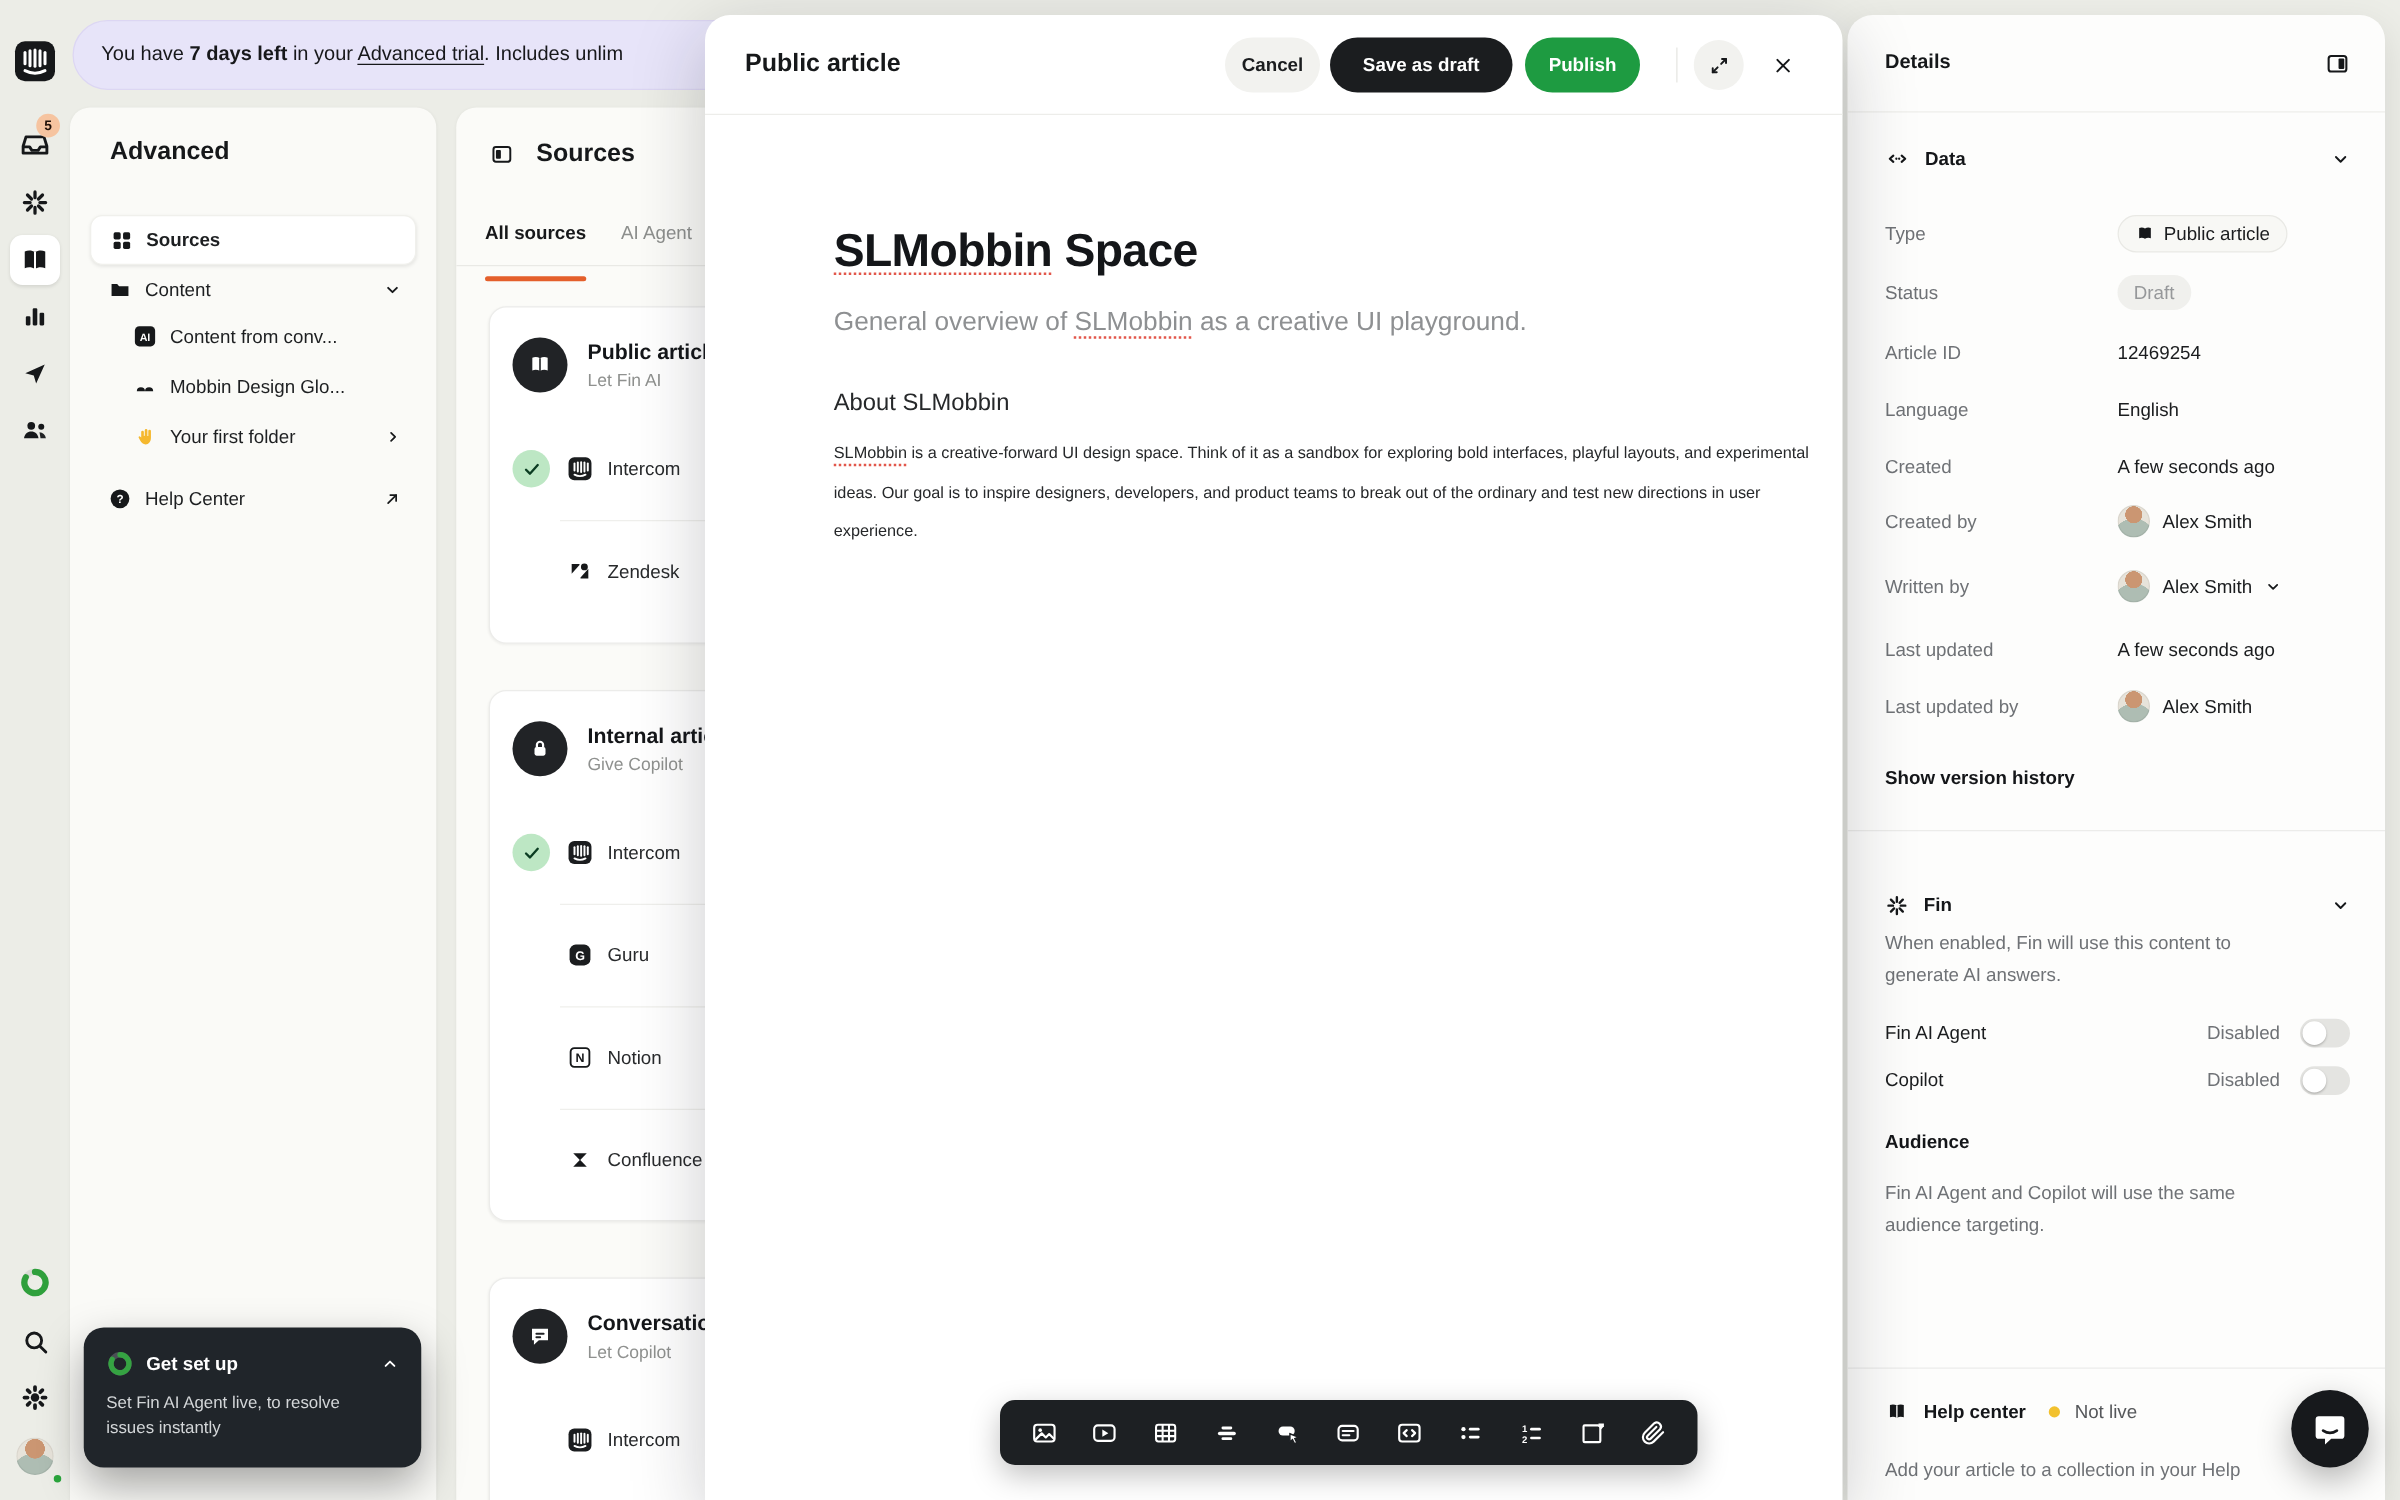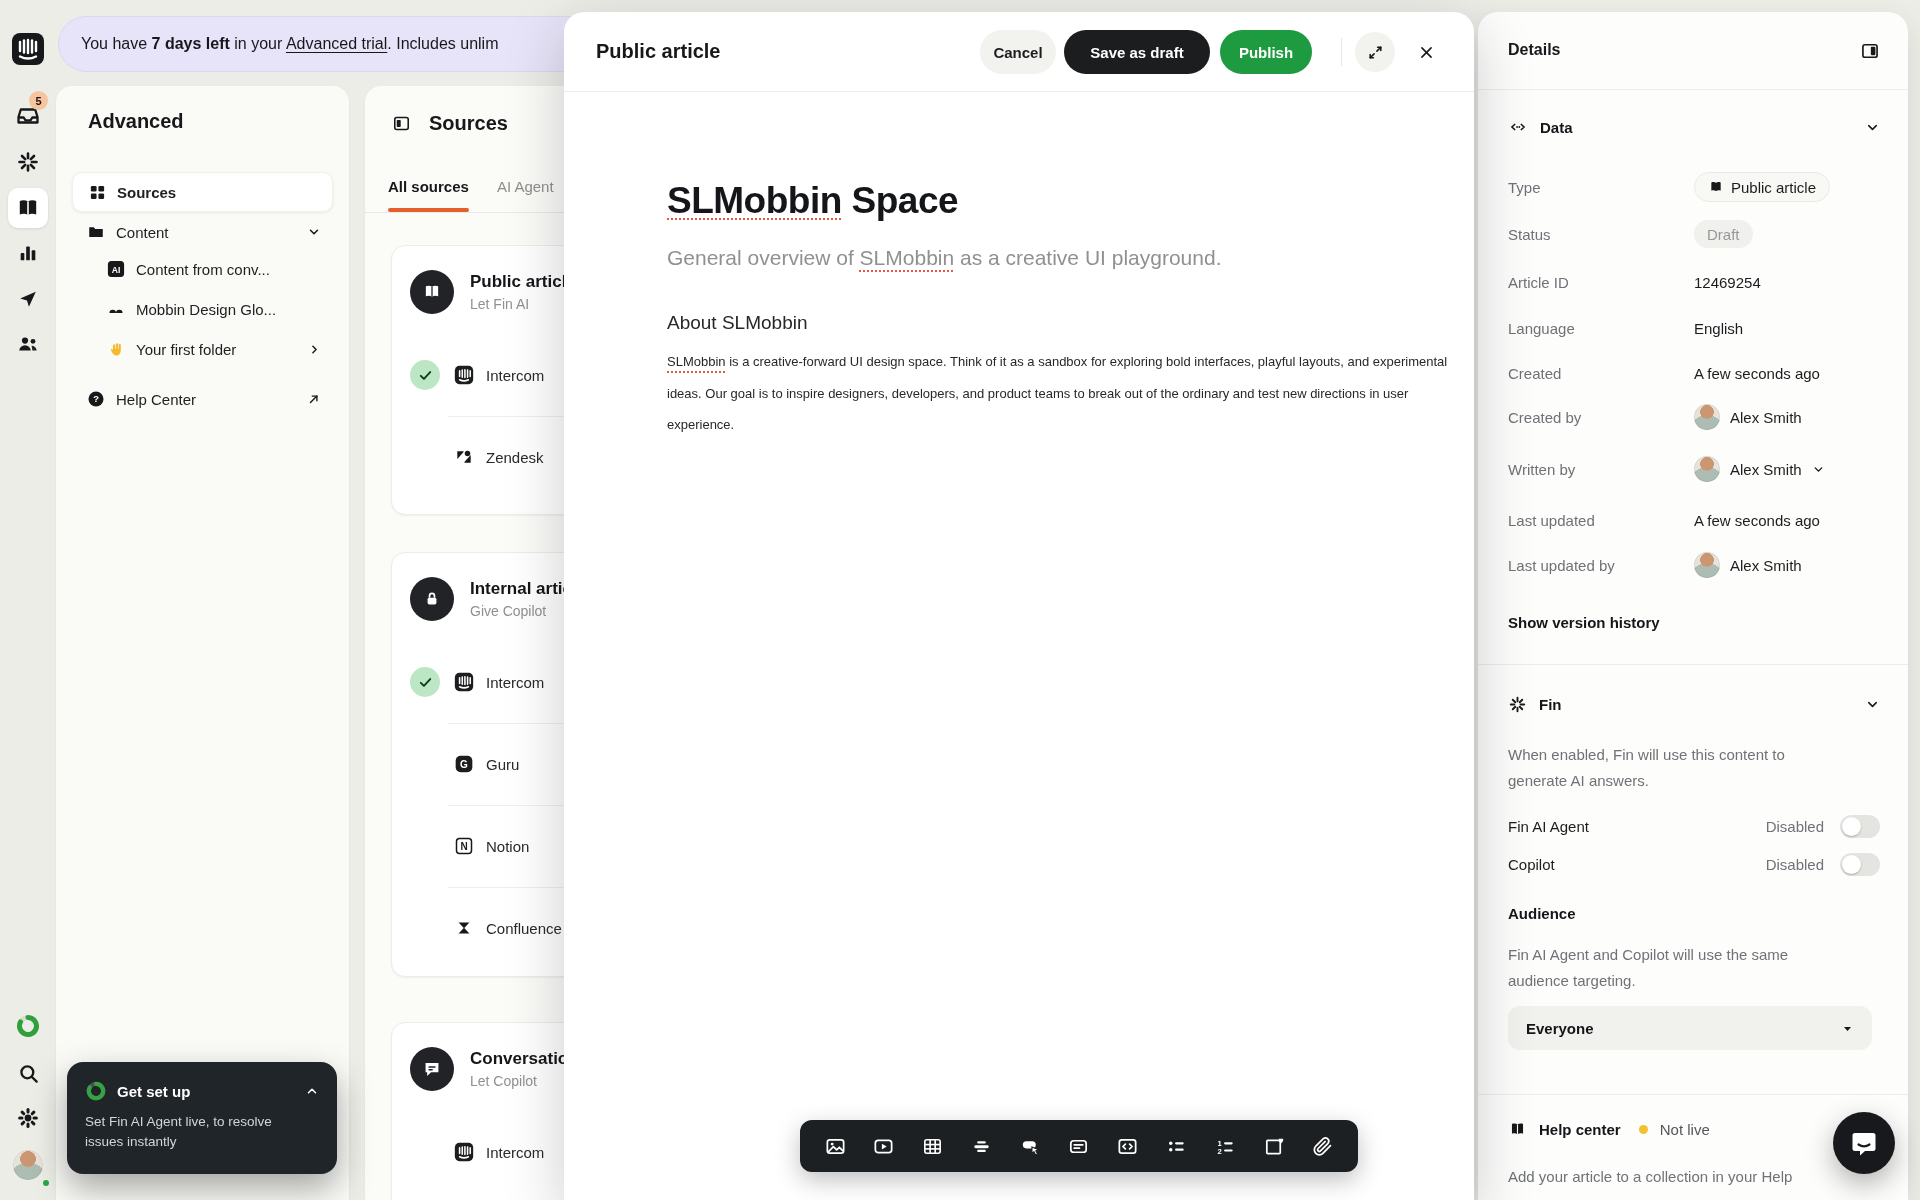--- a/index.html
+++ b/index.html
@@ -39,21 +39,21 @@
   .k-item { position:absolute; left:16px; width:261px; height:40px; display:flex; align-items:center; border-radius:10px; cursor:pointer; font-size:15px; color:#1d1f21; }
   .k-item .ic { width:20px; height:20px; margin:0 10px 0 14px; display:flex; align-items:center; justify-content:center; flex:none; }
   .k-item .trail { margin-left:auto; margin-right:12px; display:flex; align-items:center; }
   .k-active { background:#ffffff; border:1px solid #f0f0ec; box-shadow:0 1px 3px rgba(0,0,0,.08); font-weight:700; }
   .k-sub { padding-left:20px; }
   .ellip { white-space:nowrap; overflow:hidden; text-overflow:ellipsis; }
 
   .s-header { position:absolute; left:27px; top:26px; display:flex; align-items:center; gap:18px; }
   .s-title { font-size:20px; font-weight:700; }
   .tabs { position:absolute; left:23px; top:92px; display:flex; gap:28px; font-size:15px; }
-  .tab { padding-bottom:17px; cursor:pointer; color:#8d8f8d; }
+  .tab { padding-bottom:30px; cursor:pointer; color:#8d8f8d; }
   .tab.on { color:#17181a; font-weight:700; position:relative; }
   .tab.on:after { content:""; position:absolute; left:0; right:0; bottom:0; height:4px; border-radius:3px; background:#e45f2b; }
   .tabline { position:absolute; left:0; right:0; top:126px; height:1px; background:#e9e9e5; }
 
   .card { position:absolute; left:26px; width:392px; background:#ffffff; border:1px solid #ececea; border-radius:14px; box-shadow:0 1px 2px rgba(0,0,0,.05); }
   .card-head { display:flex; align-items:center; gap:16px; padding:24px 20px 20px 18px; }
   .c-circle { width:44px; height:44px; border-radius:50%; background:#212326; display:flex; align-items:center; justify-content:center; flex:none; }
   .c-title { font-size:17px; font-weight:700; color:#141619; }
   .c-sub { font-size:14px; color:#8f918f; margin-top:4px; }
   .c-row { position:relative; height:82px; display:flex; align-items:center; padding-left:18px; }
@@ -645,21 +645,21 @@
     <span class="dlabel">Last updated by</span>
     <span class="dval">
         <span class="avatar mini-av"></span>
         <span>Alex Smith</span>
       </span>
   </div>
   <div class="link" style="top:602px">Show version history</div>
 
   <div class="d-div" style="top:652px"></div>
 
-  <div class="sec-head" style="top:683px">
+  <div class="sec-head" style="top:703px">
     <span>
       <svg width="19" height="19" viewBox="0 0 24 24" stroke="#16181a" stroke-width="2.4" stroke-linecap="round">
           <path d="M12 3.5v4.6M12 15.9v4.6M3.5 12h4.6M15.9 12h4.6M6 6l3.2 3.2M14.8 14.8L18 18M18 6l-3.2 3.2M9.2 14.8L6 18"></path>
         </svg>
     </span>
     <span>Fin</span>
     <span class="chev">
       <svg width="15" height="15" viewBox="0 0 24 24" fill="none" stroke="#16181a" stroke-width="2.4" stroke-linecap="round" stroke-linejoin="round">
           <polyline points="6 9 12 15 18 9"></polyline>
         </svg>
@@ -677,28 +677,20 @@
   <div class="drow" style="top:839px">
     <span style="color:#1b1d1f">Copilot</span>
     <span class="t-state">Disabled</span>
     <span class="toggle">
         <span class="knob"></span>
       </span>
   </div>
 
   <div class="link" style="top:893px">Audience</div>
   <div class="d-para" style="top:930px; width:340px">Fin AI Agent and Copilot will use the same audience targeting.</div>
-  <div class="dropdown" style="top:994px">
-    <span>Everyone</span>
-    <span class="chev">
-      <svg width="13" height="13" viewBox="0 0 24 24" fill="#16181a">
-          <path d="M5.5 9h13L12 16.5z"></path>
-        </svg>
-    </span>
-  </div>
 
   <div class="d-div" style="top:1082px"></div>
 
   <div class="sec-head" style="top:1108px">
     <span>
       <svg width="19" height="19" viewBox="0 0 24 24" fill="#16181a">
           <path d="M12 5.6c-2-1.3-4.8-1.5-7-.5v12.4c2.2-1 5-.8 7 .6 2-1.4 4.8-1.6 7-.6V5.1c-2.2-1-5-.8-7 .5z"></path>
           <path d="M12 5.6v12.5" stroke="#fdfdfc" stroke-width="1.4"></path>
         </svg>
     </span>

